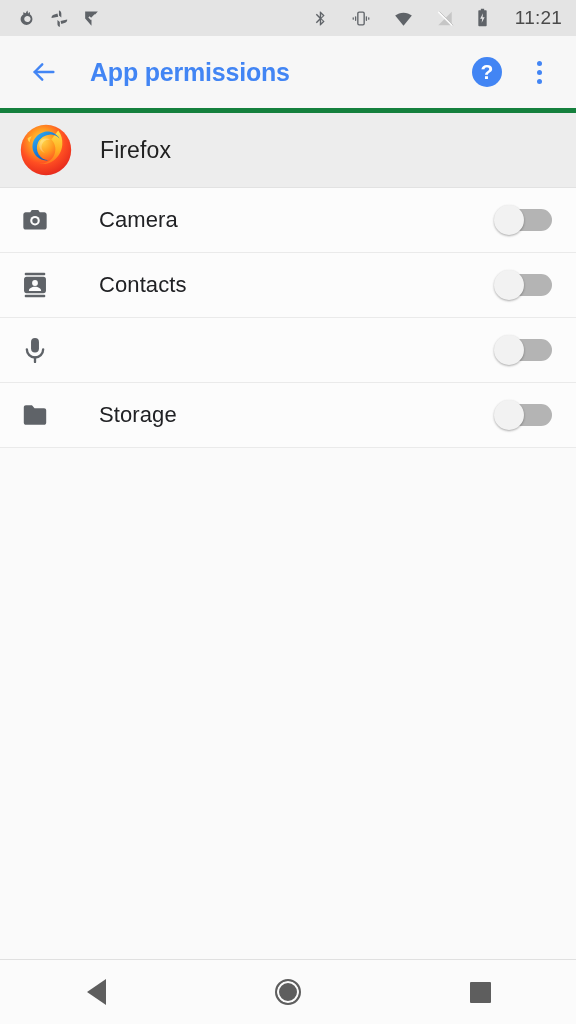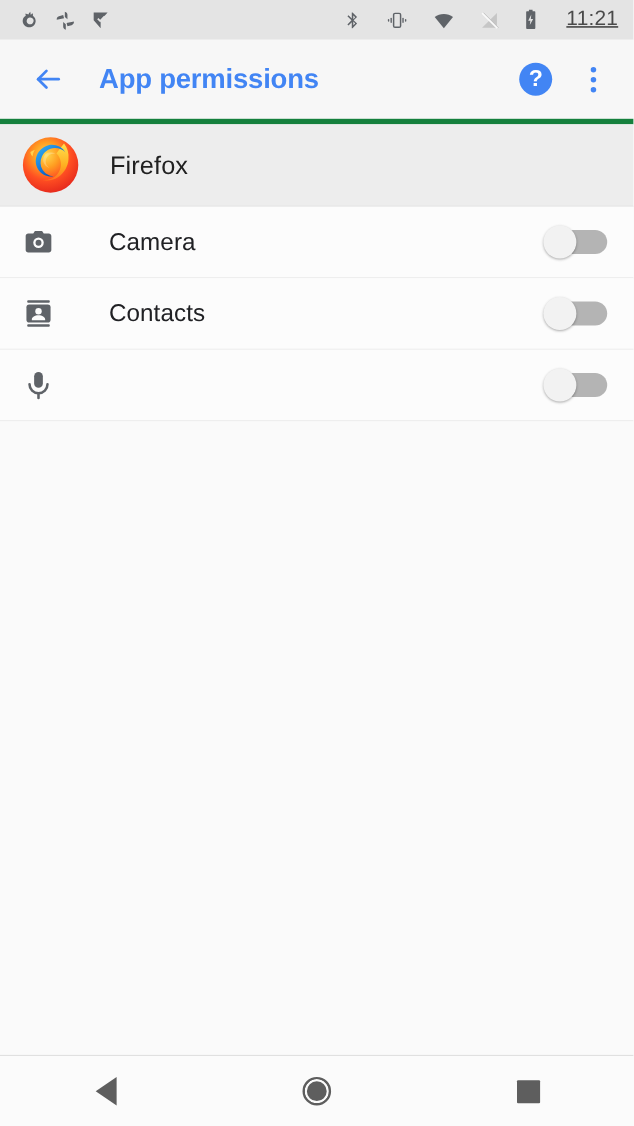--- a/index.html
+++ b/index.html
@@ -28,21 +28,20 @@
   .status-left {
     display: flex;
     align-items: center;
     gap: 13px;
   }
   .status-right {
     margin-left: auto;
     display: flex;
     align-items: center;
     gap: 22px;
-    text-decoration: underline;
   }
   .sb-icon {
     display: inline-flex;
     align-items: center;
     justify-content: center;
     color: #5F6368;
   }
   .status-time {
     font-size: 19px;
     color: #4A4A4A;
@@ -420,20 +419,32 @@
             <path d="M5 11.4c0 3.9 3.1 7 7 7s7-3.1 7-7" stroke-width="2" stroke-linecap="round"></path>
             <line x1="12" y1="18.4" x2="12" y2="22.2" stroke-width="2" stroke-linecap="round"></line>
           </svg>
         </span>
         <span class="toggle">
           <span class="track"></span>
           <span class="thumb"></span>
         </span>
       </div>
 
+      <div class="perm-row">
+        <span class="perm-icon">
+          <svg width="28" height="28" viewBox="0 0 24 24" fill="#5F6368">
+            <path d="M2.4 5.4c0-1 .8-1.8 1.8-1.8h5.2l2.2 2.6h8.2c1 0 1.8.8 1.8 1.8v10.6c0 1-.8 1.8-1.8 1.8H4.2c-1 0-1.8-.8-1.8-1.8V5.4z"></path>
+          </svg>
+        </span>
+        <span class="perm-label">Storage</span>
+        <span class="toggle">
+          <span class="track"></span>
+          <span class="thumb"></span>
+        </span>
+      </div>
 
     </div>
 
     <div class="filler"></div>
   </div>
 
   <div class="nav-bar">
     <div class="nav-btn">
       <span class="nav-back"></span>
     </div>

